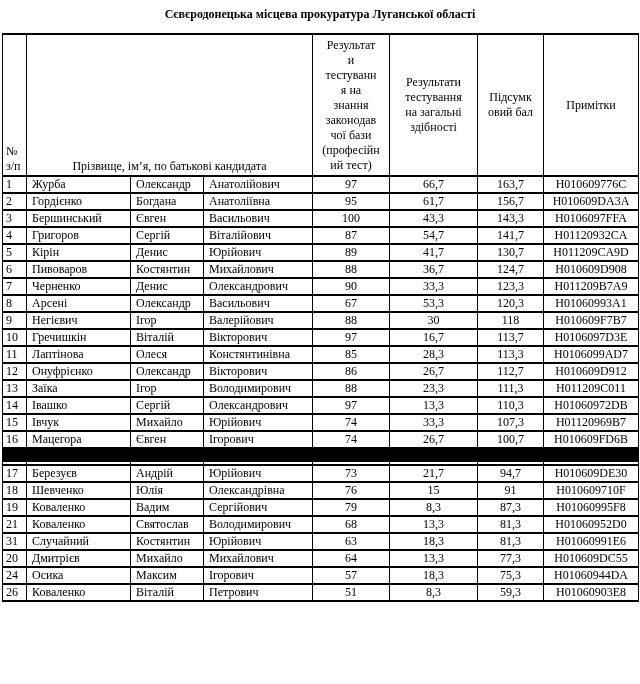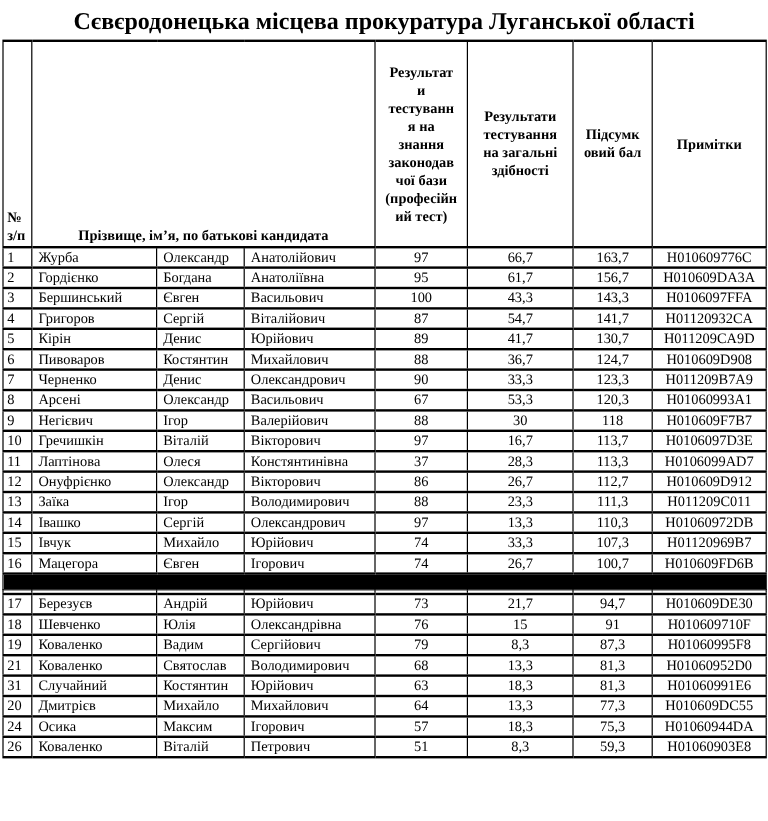--- a/index.html
+++ b/index.html
@@ -6,21 +6,21 @@
   html, body {
     margin: 0; padding: 0;
     width: 640px; height: 684px;
     background: #ffffff;
     font-family: "Liberation Serif", serif;
     color: #000;
   }
   .title {
     text-align: center;
     font-weight: bold;
-    font-size: 20px;
+    font-size: 12px;
     padding-top: 7px;
     height: 33px;
   }
   table.results {
     border-collapse: collapse;
     table-layout: fixed;
     width: 636px;
     margin-left: 2px;
   }
   col.c-num    { width: 24px; }
@@ -35,22 +35,22 @@
   th, td {
     border-left: 1px solid #000;
     border-right: 1px solid #000;
     border-top: 2px solid #000;
     border-bottom: 2px solid #000;
     padding: 0;
     font-size: 12px;
     overflow: hidden;
   }
   thead th {
-    height: 172px;
-    font-weight: bold;
+    height: 142px;
+    font-weight: normal;
     white-space: pre-line;
     text-align: center;
     vertical-align: middle;
     line-height: 15px;
   }
   th.h-num {
     vertical-align: bottom;
     text-align: left;
     padding-left: 3px;
     padding-bottom: 1px;
@@ -222,21 +222,21 @@
         <td class="col-prof">97</td>
         <td class="col-general">16,7</td>
         <td class="col-total">113,7</td>
         <td class="col-note">H0106097D3E</td>
       </tr>
       <tr>
         <td class="col-num">11</td>
         <td class="col-last">Лаптінова</td>
         <td class="col-first">Олеся</td>
         <td class="col-middle">Констянтинівна</td>
-        <td class="col-prof">37</td>
+        <td class="col-prof">85</td>
         <td class="col-general">28,3</td>
         <td class="col-total">113,3</td>
         <td class="col-note">H0106099AD7</td>
       </tr>
       <tr>
         <td class="col-num">12</td>
         <td class="col-last">Онуфрієнко</td>
         <td class="col-first">Олександр</td>
         <td class="col-middle">Вікторович</td>
         <td class="col-prof">86</td>

